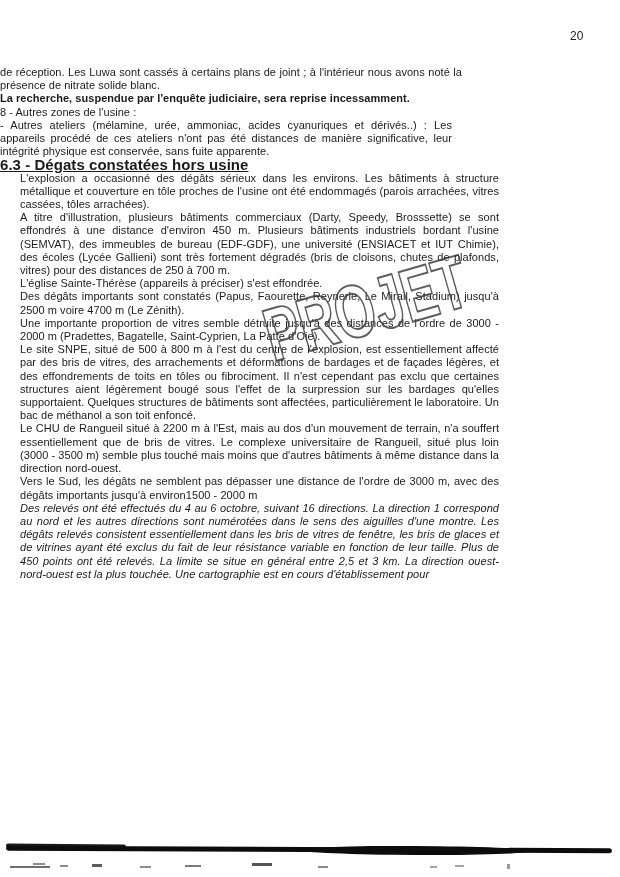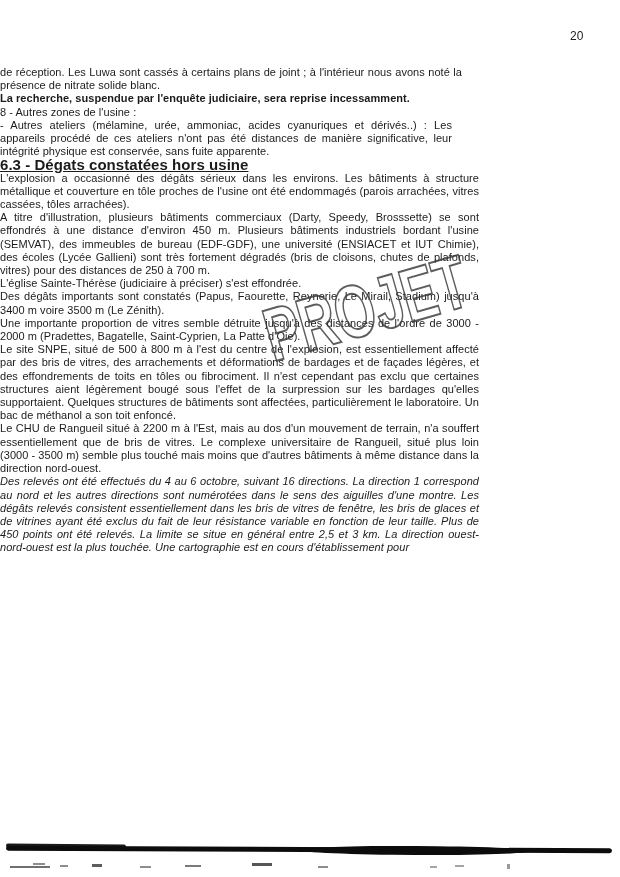--- a/index.html
+++ b/index.html
@@ -41,20 +41,21 @@
     font-weight: bold;
     font-size: 15px;
     text-decoration: underline;
   }
 
   .body-p {
     margin-left: 113px;
     width: 479px;
     text-align: justify;
     margin-top: 9px;
+    padding-left: 20px;
   }
   .final-p {
     font-weight: normal;
     font-style: italic;
   }
 
   .watermark {
     position: absolute;
     left: 236px; top: 232px;
     opacity: 0.82;
@@ -111,25 +112,26 @@
     <p class="intro-p1">de réception. Les Luwa sont cassés à certains plans de joint ; à l'intérieur nous avons noté la présence de nitrate solide blanc.</p>
     <p class="intro-p2">La recherche, suspendue par l'enquête judiciaire, sera reprise incessamment.</p>
 
     <p class="zones-title">8 - Autres zones de l'usine :</p>
     <p class="zone-item">- Autres ateliers (mélamine, urée, ammoniac, acides cyanuriques et dérivés..) : Les appareils procédé de ces ateliers n'ont pas été distances de manière significative, leur intégrité physique est conservée, sans fuite apparente.</p>
 
     <p class="section-heading">6.3 - Dégats constatées hors usine</p>
 
     <p class="body-p">L'explosion a occasionné des dégâts sérieux dans les environs. Les bâtiments à structure métallique et couverture en tôle proches de l'usine ont été endommagés (parois arrachées, vitres cassées, tôles arrachées).</p>
     <p class="body-p">A titre d'illustration, plusieurs bâtiments commerciaux (Darty, Speedy, Brosssette) se sont effondrés à une distance d'environ 450 m. Plusieurs bâtiments industriels bordant l'usine (SEMVAT), des immeubles de bureau (EDF-GDF), une université (ENSIACET et IUT Chimie), des écoles (Lycée Gallieni) sont très fortement dégradés (bris de cloisons, chutes de plafonds, vitres) pour des distances de 250 à 700 m.</p>
-    <p class="body-p">L'église Sainte-Thérèse (judiciaire à préciser) s'est effondrée.</p>
-    <p class="body-p">Des dégâts importants sont constatés (Papus, Faourette, Reynerie, Le Mirail, Stadium) jusqu'à 3400 m voire 3500 m (Le Zénith).</p>
+    <p class="body-p">L'église Sainte-Thérèse (appareils à préciser) s'est effondrée.</p>
+    <p class="body-p">Des dégâts importants sont constatés (Papus, Faourette, Reynerie, Le Mirail, Stadium) jusqu'à 2500 m voire 4700 m (Le Zénith).</p>
     <p class="body-p">Une importante proportion de vitres semble détruite jusqu'à des distances de l'ordre de 3000 - 2000 m (Pradettes, Bagatelle, Saint-Cyprien, La Patte d'Oie).</p>
     <p class="body-p">Le site SNPE, situé de 500 à 800 m à l'est du centre de l'explosion, est essentiellement affecté par des bris de vitres, des arrachements et déformations de bardages et de façades légères, et des effondrements de toits en tôles ou fibrociment. Il n'est cependant pas exclu que certaines structures aient légèrement bougé sous l'effet de la surpression sur les bardages qu'elles supportaient. Quelques structures de bâtiments sont affectées, particulièrement le laboratoire. Un bac de méthanol a son toit enfoncé.</p>
     <p class="body-p">Le CHU de Rangueil situé à 2200 m à l'Est, mais au dos d'un mouvement de terrain, n'a souffert essentiellement que de bris de vitres. Le complexe universitaire de Rangueil, situé plus loin (3000 - 3500 m) semble plus touché mais moins que d'autres bâtiments à même distance dans la direction nord-ouest.</p>
+    <p class="body-p">Vers le Sud, les dégâts ne semblent pas dépasser une distance de l'ordre de 3000 m, avec des dégâts importants jusqu'à environ1500 - 2000 m</p>
     <p class="body-p final-p">Des relevés ont été effectués du 4 au 6 octobre, suivant 16 directions. La direction 1 correspond au nord et les autres directions sont numérotées dans le sens des aiguilles d'une montre. Les dégâts relevés consistent essentiellement dans les bris de vitres de fenêtre, les bris de glaces et de vitrines ayant été exclus du fait de leur résistance variable en fonction de leur taille. Plus de 450 points ont été relevés. La limite se situe en général entre 2,5 et 3 km. La direction ouest-nord-ouest est la plus touchée. Une cartographie est en cours d'établissement pour</p>
 
   </div>
 
   <svg class="watermark" width="260" height="152" viewBox="0 0 260 152">
     <text x="130" y="102" text-anchor="middle" font-family="Liberation Sans, sans-serif" font-size="75" font-weight="bold" fill="none" stroke="#3a3a3a" stroke-width="2" textLength="208" lengthAdjust="spacingAndGlyphs" transform="rotate(-16 130 76)">PROJET</text>
   </svg>
 
   <div class="artifact-band-left"></div>
   <div class="artifact-band"></div>

